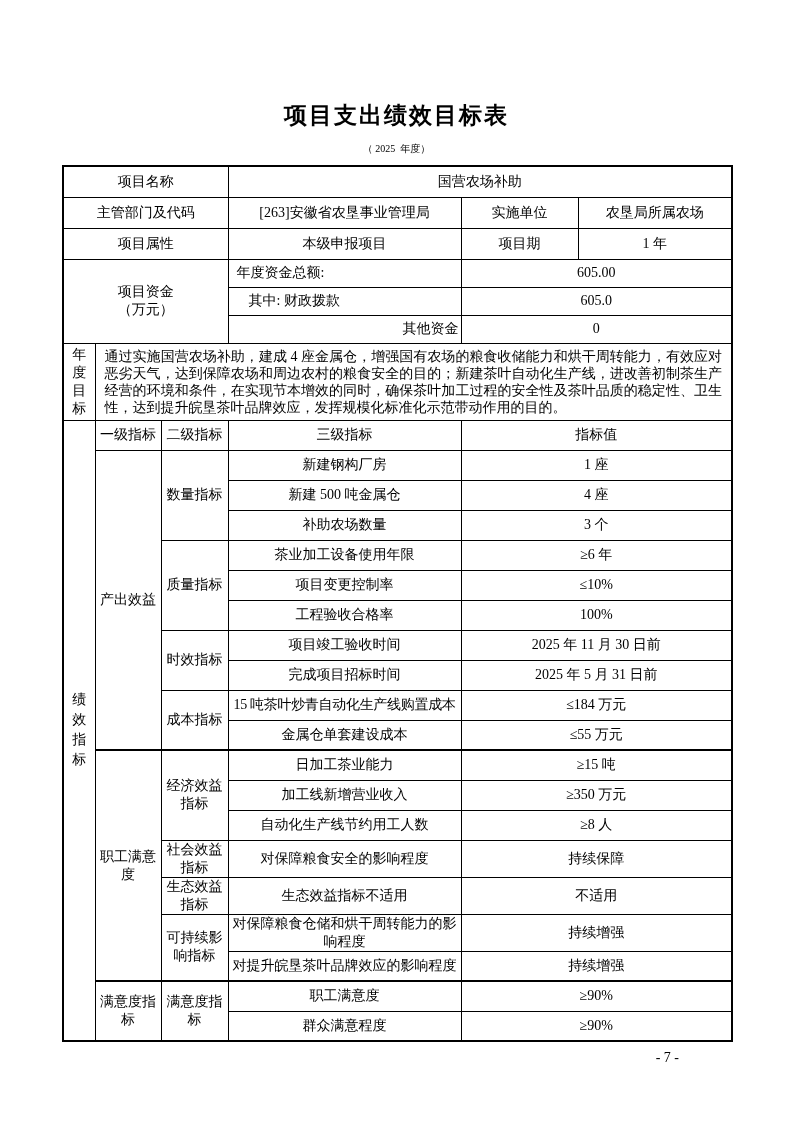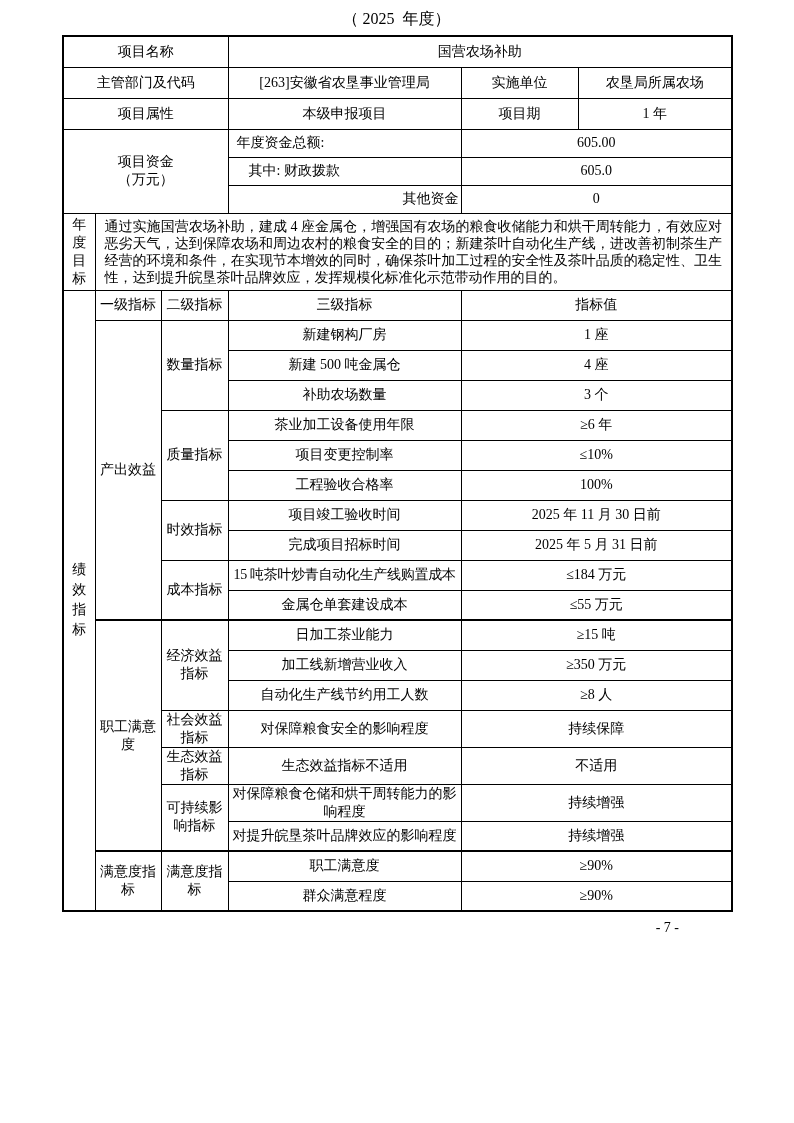--- a/index.html
+++ b/index.html
@@ -15,21 +15,21 @@
     text-align:center;
     font-family:"Liberation Sans", sans-serif;
     font-weight:bold;
     font-size:23px;
     line-height:30px;
     letter-spacing:2px;
   }
   .doc-subtitle {
     margin-top:10px;
     text-align:center;
-    font-size:16px;
+    font-size:10px;
     line-height:17px;
     white-space:pre;
   }
   table.main {
     margin-top:8px;
     width:669px;
     border-collapse:collapse;
     table-layout:fixed;
     border:2px solid #000;
     font-size:14px;
@@ -66,20 +66,21 @@
     text-align:right;
     padding-right:52px;
     font-size:14px;
   }
 </style>
 </head>
 <body>
 
 <div class="sheet">
 
+  <div class="doc-title">项目支出绩效目标表</div>
   <div class="doc-subtitle">（ 2025  年度）</div>
 
   <table class="main">
     <colgroup>
       <col style="width:32px">
         <col style="width:66px">
         <col style="width:67px">
       <col style="width:233px">
         <col style="width:117px">
         <col style="width:154px">

